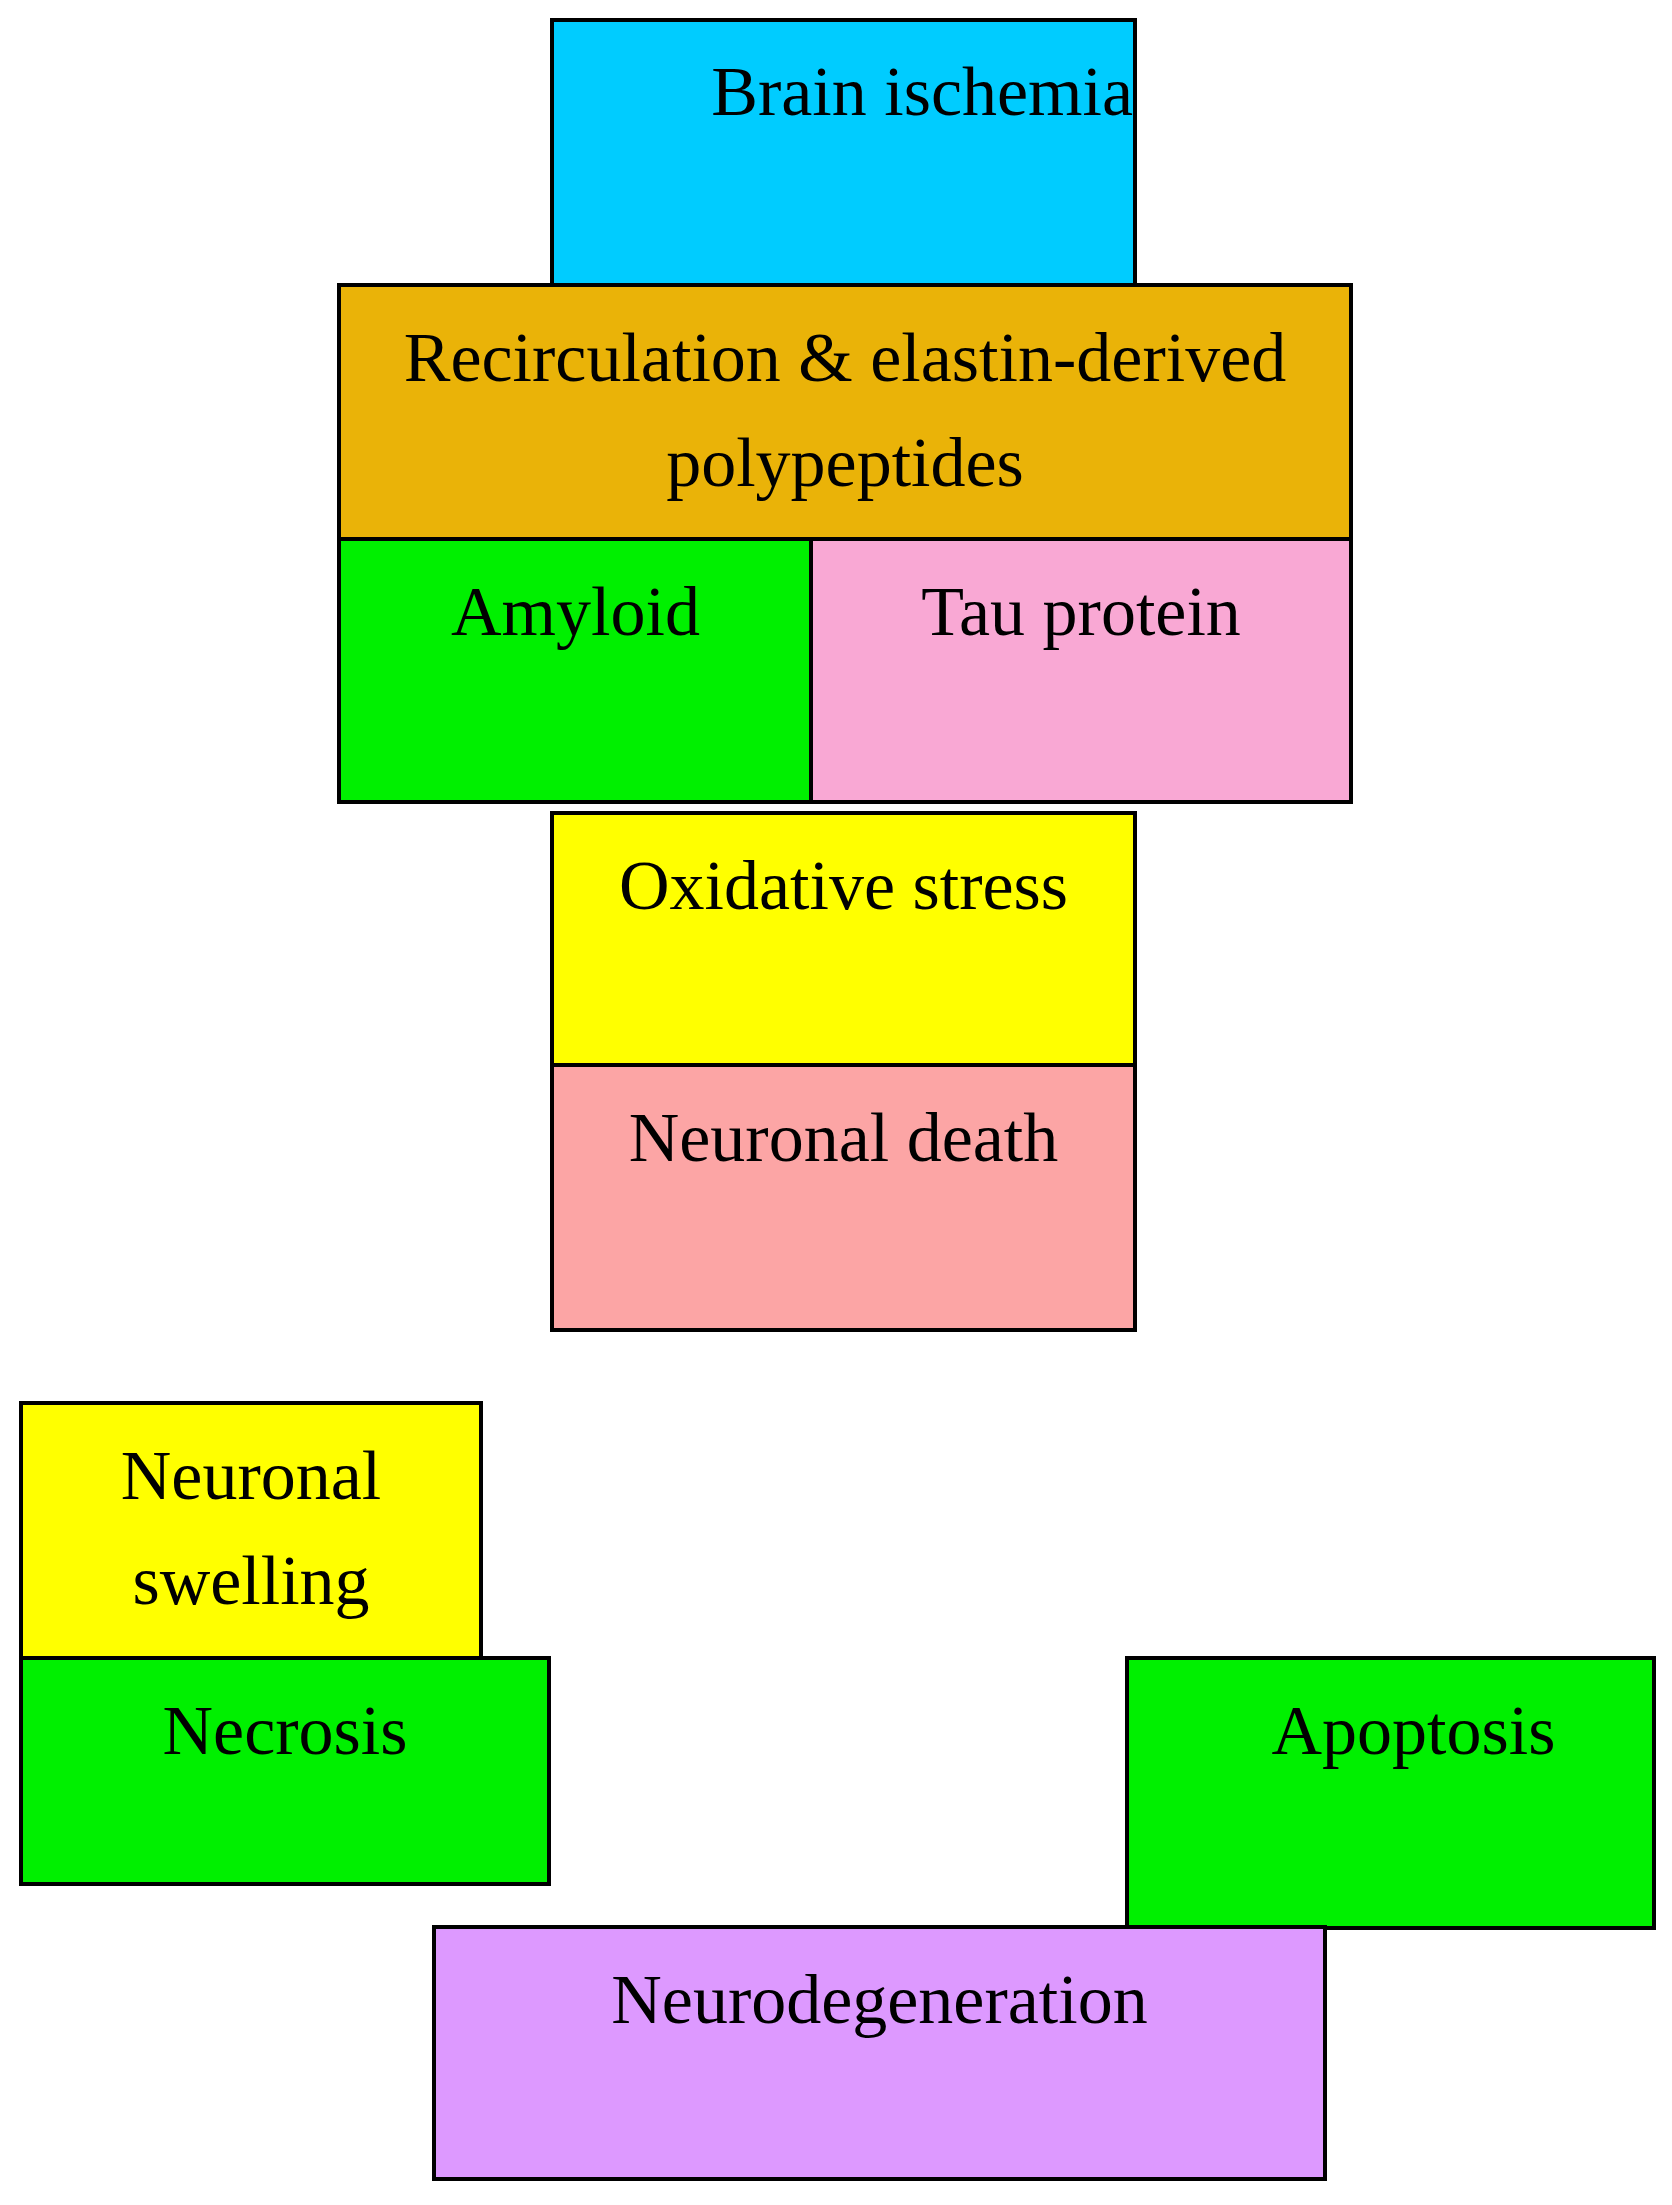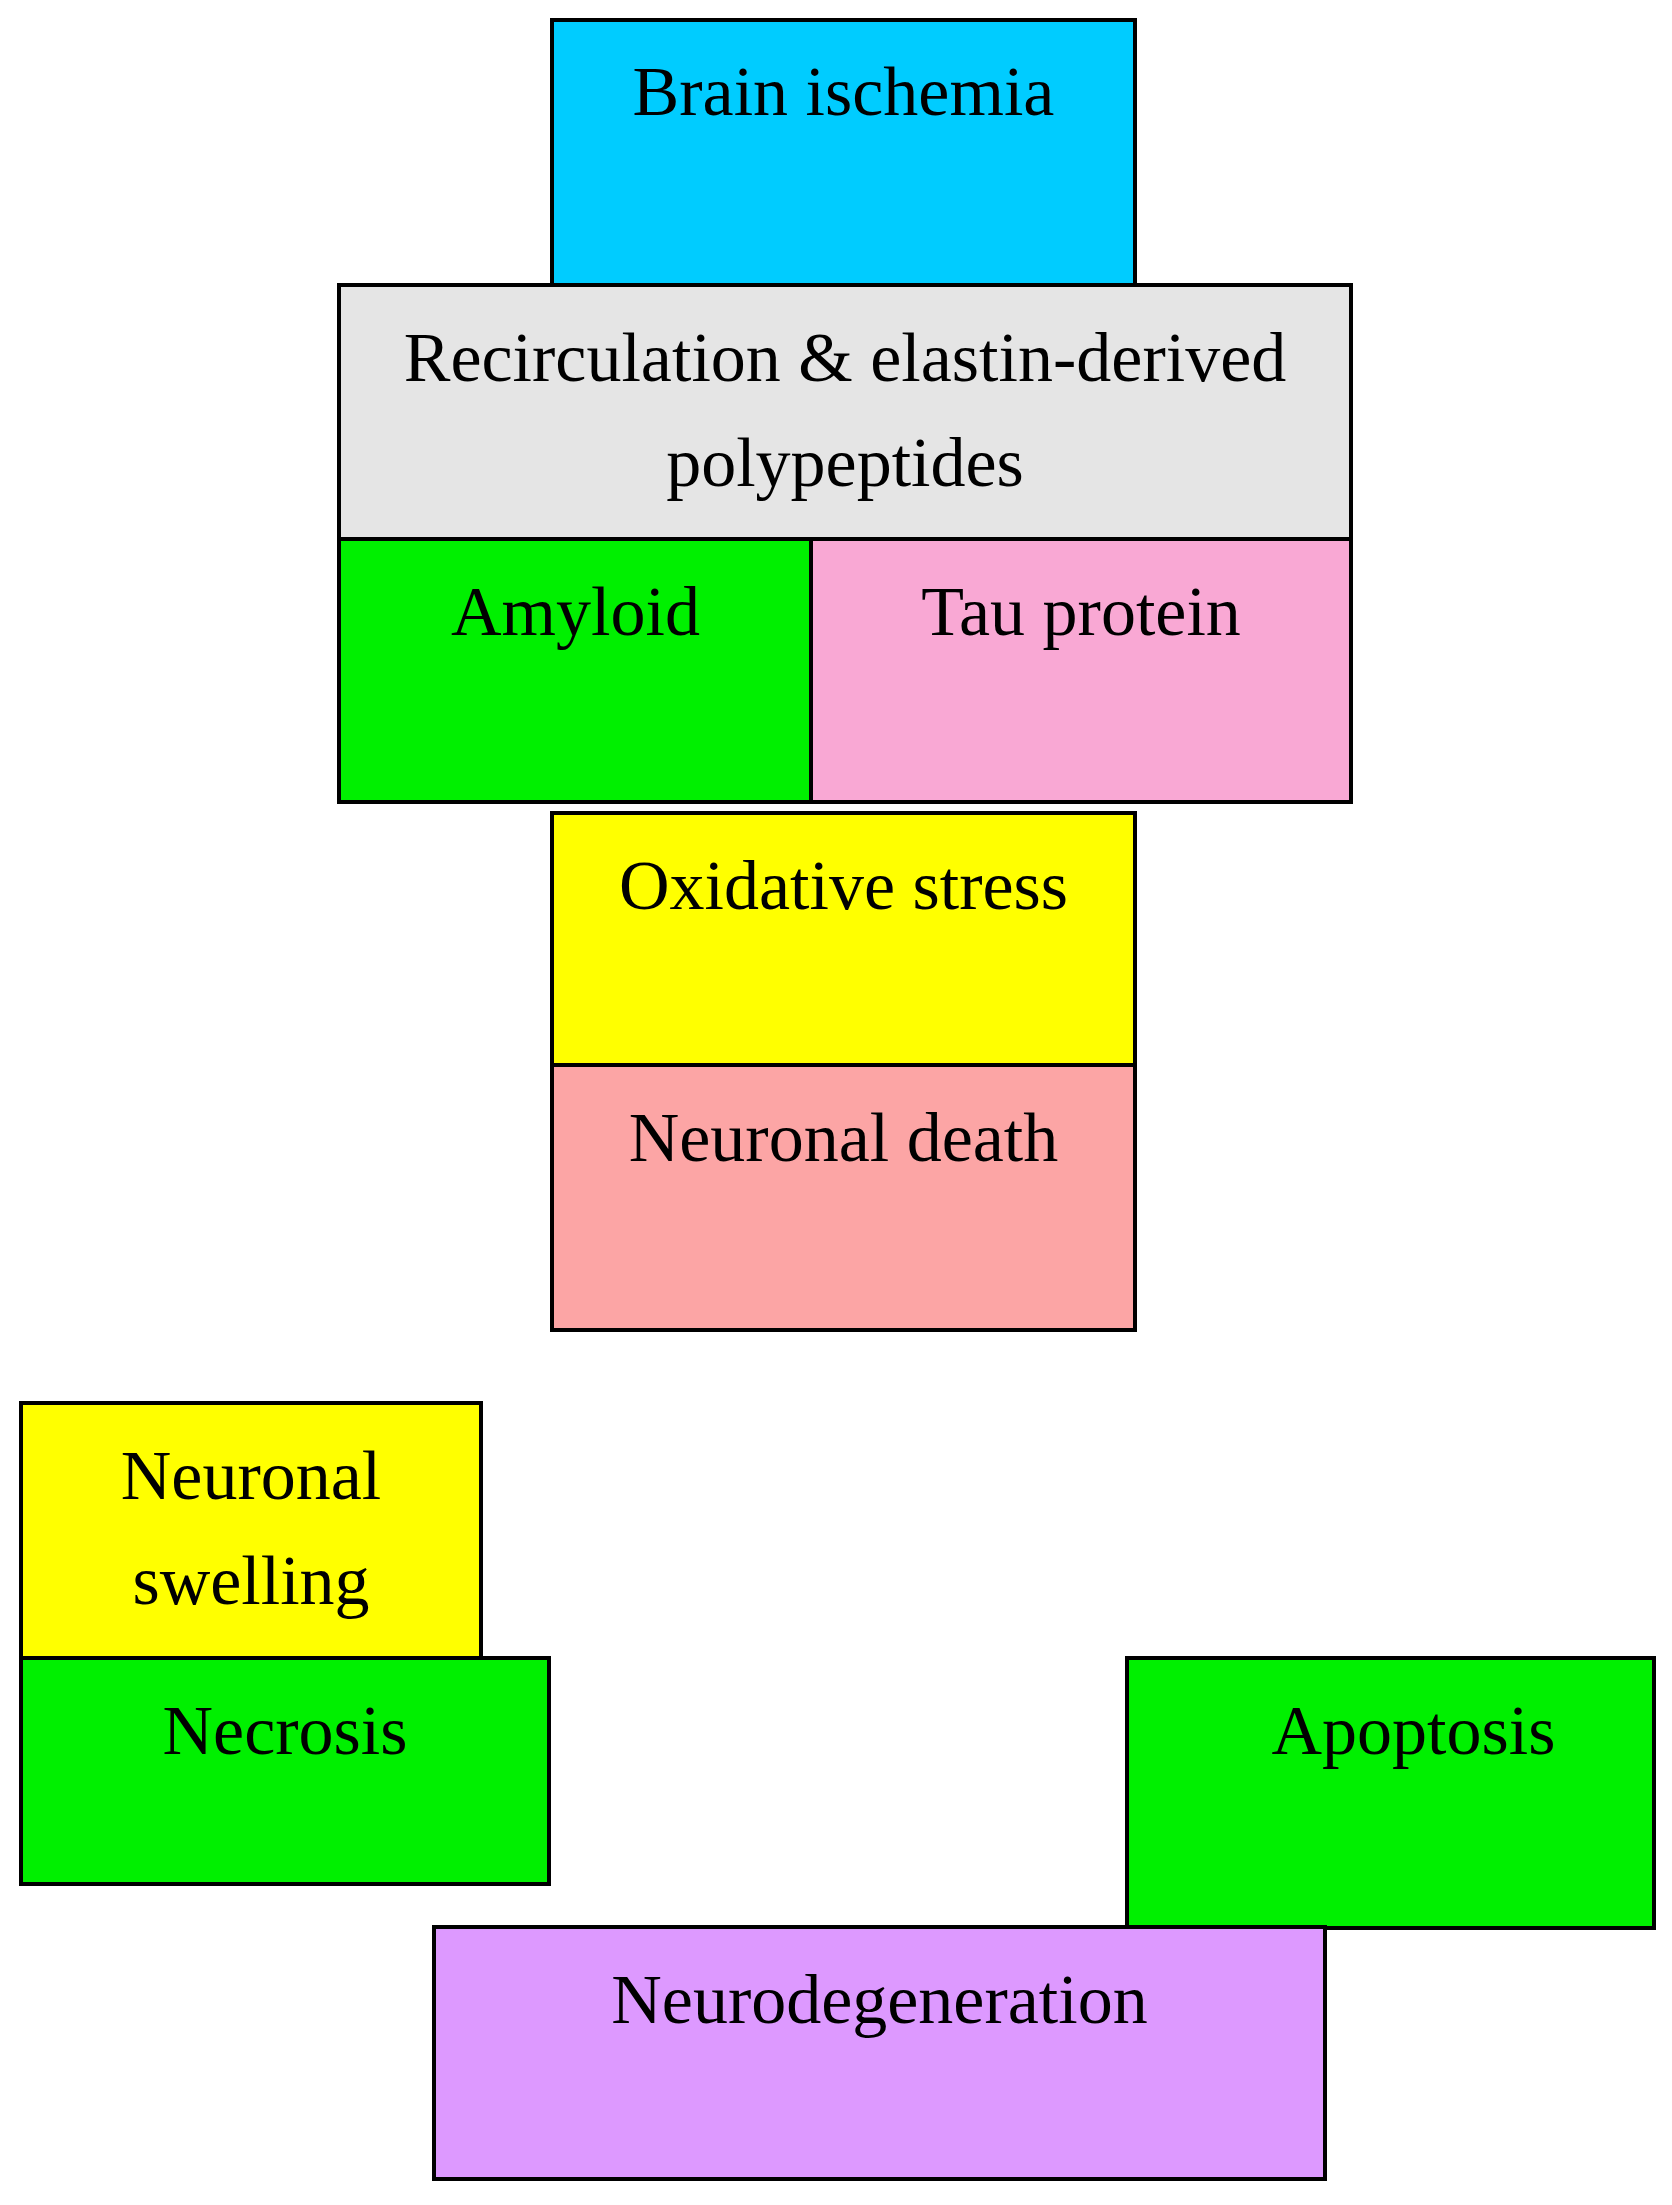--- a/index.html
+++ b/index.html
@@ -33,23 +33,23 @@
   .b-necrosis  { left: 19px;   top: 1656px; width: 532px;  height: 230px; }
   .b-caspase   { left: 1125px; top: 1328px; width: 531px;  height: 333px; }
   .b-apoptosis { left: 1125px; top: 1656px; width: 531px;  height: 274px; padding-left: 46px; }
   .b-neurodeg  { left: 432px;  top: 1925px; width: 895px; height: 256px; }
 </style>
 </head>
 <body>
 
 <div class="canvas">
 
-  <div class="box b-brain" style="background-color: rgb(0, 204, 255);">Brain ischemia</div>
+  <div class="box b-brain" style="background-color: rgb(0, 204, 255); text-align: right;">Brain ischemia</div>
 
-  <div class="box b-recirc" style="background-color: #e5e5e5;">Recirculation &amp; elastin-derived
+  <div class="box b-recirc" style="background-color: #eab308;">Recirculation &amp; elastin-derived
 polypeptides</div>
 
   <div class="box b-amyloid" style="background-color: rgb(0, 240, 0);">Amyloid</div>
 
   <div class="box b-tau" style="background-color: #f9a8d4;">Tau protein</div>
 
   <div class="box b-oxid" style="background-color: rgb(255, 255, 0); margin-top: 12px;">Oxidative stress</div>
 
   <div class="box b-ndeath" style="background-color: #fca5a5;">Neuronal death</div>
 

